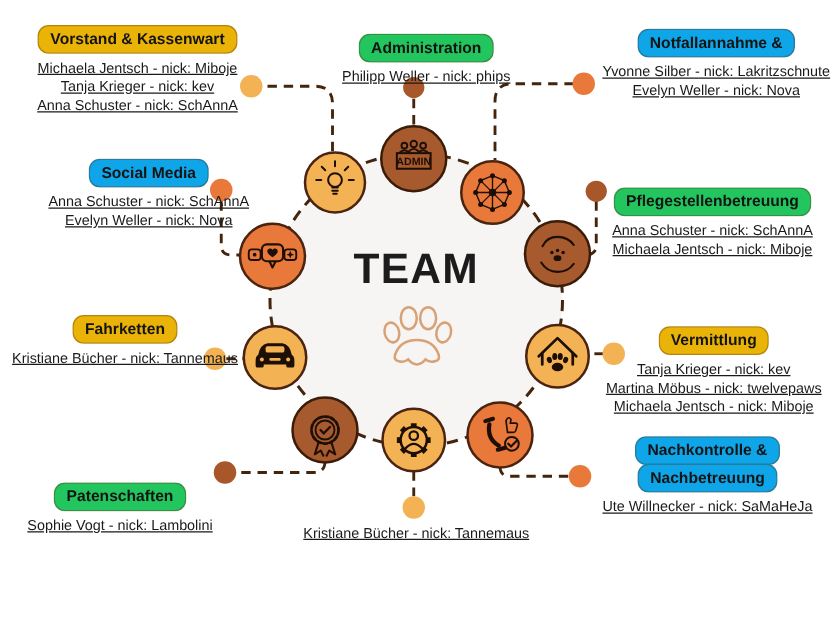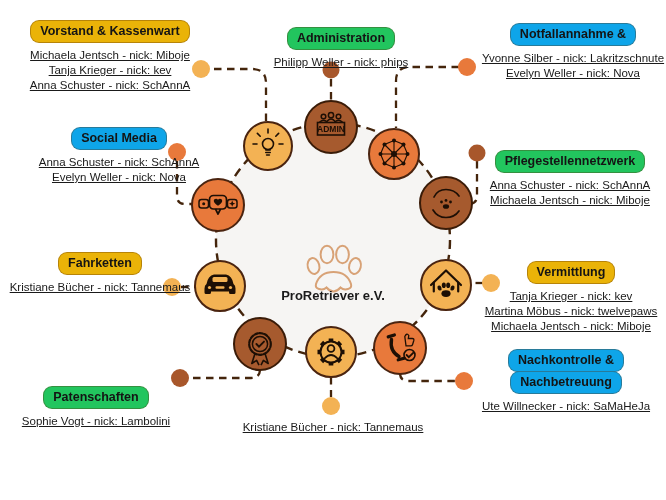--- a/index.html
+++ b/index.html
@@ -209,21 +209,21 @@
 
     <g class="paw">
       <ellipse cx="313.5" cy="266" rx="5.8" ry="8" transform="rotate(-14 313.5 266)"></ellipse>
       <ellipse cx="327" cy="254.5" rx="6.4" ry="8.8"></ellipse>
       <ellipse cx="342.5" cy="254.5" rx="6.4" ry="8.8"></ellipse>
       <ellipse cx="355" cy="266" rx="5.8" ry="8" transform="rotate(14 355 266)"></ellipse>
       <path d="M316,284 Q320,272 333.5,272 Q347,272 351,284 Q352,288 348,289 Q343.5,290.3 340.5,287.5 Q337,291.5 333.5,291.5 Q330,291.5 326.5,287.5 Q323.5,290.3 319,289 Q315,288 316,284 Z"></path>
     </g>
   </svg>
 
-  <div class="org-name">ProRetriever e.V.</div>
+  <div class="team-title">TEAM</div>
 
   <div class="group" id="g-vorstand">
     <div class="tagwrap">
         <span class="tag t-light">Vorstand &amp; Kassenwart</span>
       </div>
     <div class="members">
       <div class="member">Michaela Jentsch - nick: Miboje</div>
       <div class="member">Tanja Krieger - nick: kev</div>
       <div class="member">Anna Schuster - nick: SchAnnA</div>
     </div>
@@ -243,21 +243,21 @@
       <span class="tag t-orange">Notfallannahme &amp;</span>
     </div>
     <div class="members">
       <div class="member">Yvonne Silber - nick: Lakritzschnute</div>
       <div class="member">Evelyn Weller - nick: Nova</div>
     </div>
   </div>
 
   <div class="group" id="g-pflegestellenbetreuung">
     <div class="tagwrap">
-        <span class="tag t-brown">Pflegestellennetzwerk</span>
+        <span class="tag t-brown">Pflegestellenbetreuung</span>
       </div>
     <div class="members">
       <div class="member">Anna Schuster - nick: SchAnnA</div>
       <div class="member">Michaela Jentsch - nick: Miboje</div>
     </div>
   </div>
 
   <div class="group" id="g-social-media">
     <div class="tagwrap">
         <span class="tag t-orange">Social Media</span>

